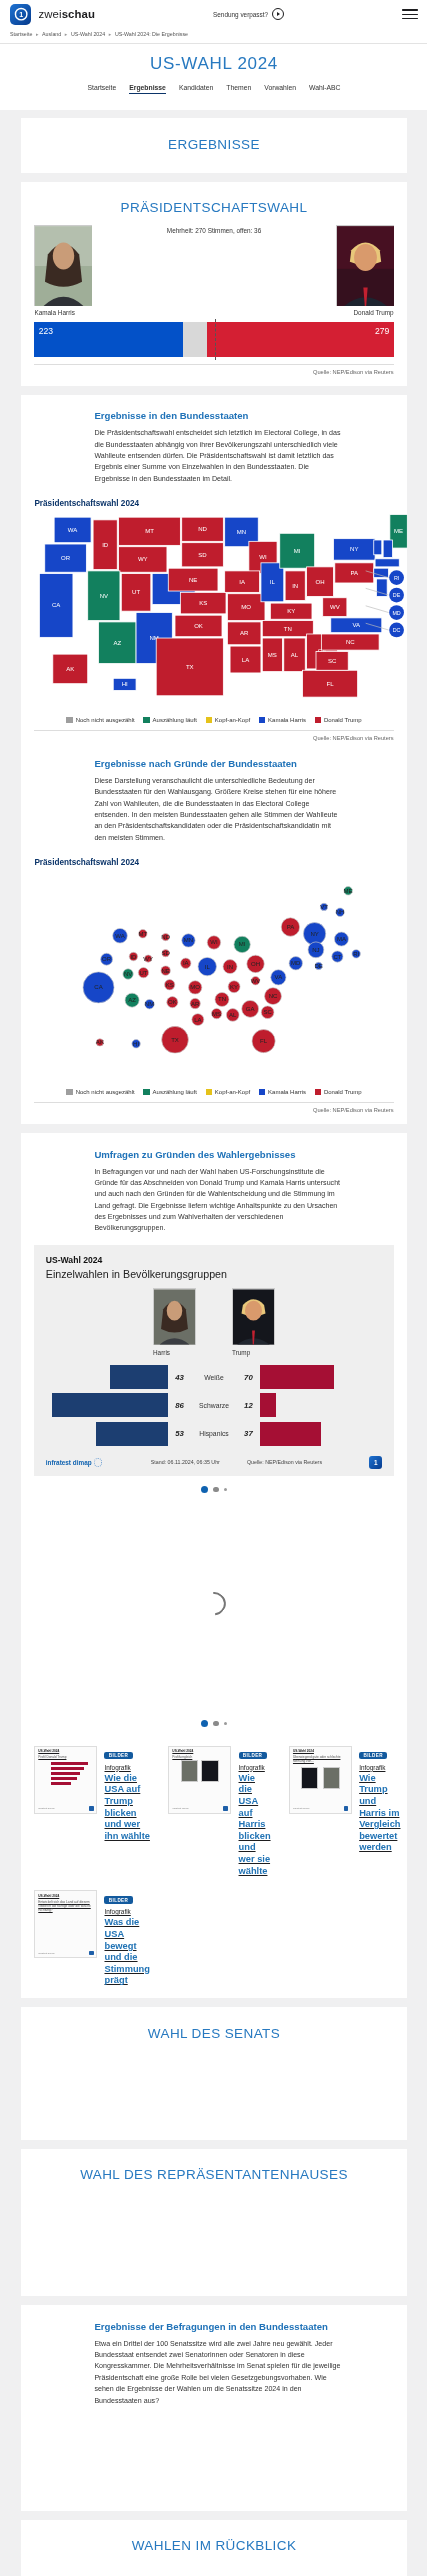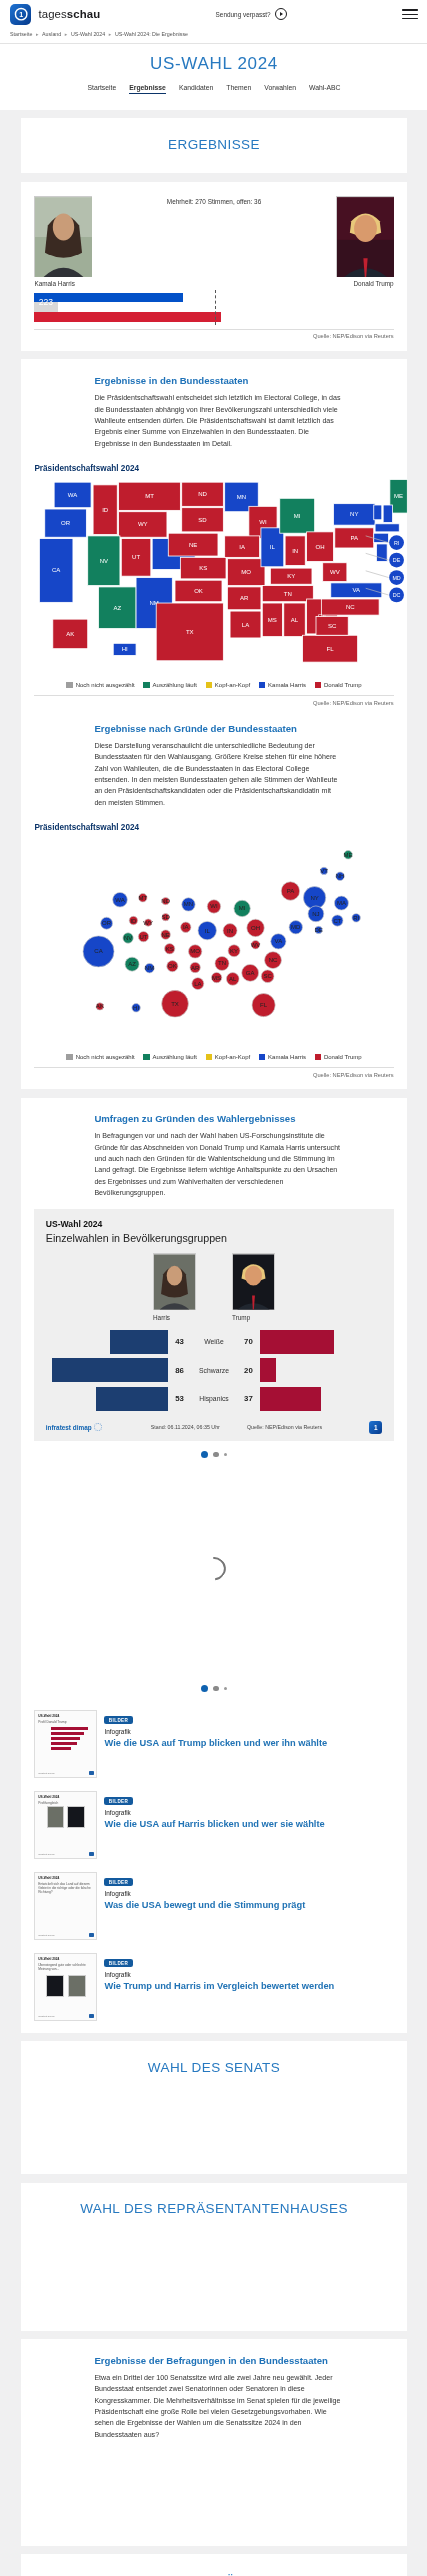--- a/index.html
+++ b/index.html
@@ -29,55 +29,55 @@
   .para{font-size:7.1px;line-height:1.6;color:#333;padding-left:60px;width:249px;}
   .sublabel{font-size:8.2px;font-weight:700;color:#0b3469;margin:14.3px 0 4.3px;}
   .source{font-size:5.7px;color:#666;text-align:right;margin-top:3.6px;}
   .divider{border:none;border-top:0.7px solid #ddd;margin:7.1px 0 0;}
   
   .prez-row{display:flex;align-items:flex-start;margin-top:2.9px;}
   .prez-center{flex:1;text-align:center;font-size:6.4px;color:#333;padding-top:1.4px;}
   .photo{width:58px;height:81px;border:0.7px solid #ccc;box-sizing:border-box;}
   .photo svg{display:block}
   .cand-names{display:flex;justify-content:space-between;font-size:6.4px;color:#333;margin:2.9px 0 5.7px;}
-  .evbar{display:flex;height:29px;position:relative;flex-direction:column;}
+  .evbar{display:flex;height:35px;position:relative;}
   .evbar .seg{height:100%;}
   .evbar .val{position:absolute;top:0;line-height:18.5px;color:#fff;font-size:8.6px;}
   .evbar .majline{position:absolute;top:-2.9px;bottom:-2.9px;border-left:1.4px dashed #555;}
   
   .legend{display:flex;justify-content:center;gap:8.6px;font-size:6px;color:#333;margin-top:7.1px;flex-wrap:nowrap;}
   .legend .li{display:flex;align-items:center;gap:2.9px;}
   .legend .sw{width:6.4px;height:6.4px;display:inline-block;}
   
   .widget{background:#efefef;margin-top:10px;padding:10px 11.4px 7.1px;}
   .wtitle{font-size:8.6px;font-weight:700;color:#111;}
   .wsub{font-size:10.7px;color:#222;margin-top:2.9px;}
   .wphotos{display:flex;justify-content:center;gap:36px;margin-top:8.6px;}
   .wp{text-align:left;}
   .wp .photo{width:43px;height:57px;}
   .wp .nm{font-size:6.4px;color:#333;margin-top:4.3px;}
   .brows{margin-top:7.1px;}
   .brow{display:flex;align-items:center;height:27px;margin-bottom:1.4px;}
   .bleft{width:132px;display:flex;justify-content:flex-end;}
   .bright{width:132px;display:flex;justify-content:flex-start;}
-  .bmidv{width:24px;text-align:center;font-size:7.8px;font-weight:700;color:#222;}
+  .bmidv{width:24px;text-align:center;font-size:7.8px;font-weight:700;color:#222;font-style:italic;}
   .bmidl{width:50px;text-align:center;font-size:6.8px;color:#333;}
   .bar{height:24px;}
   .wfoot{display:flex;align-items:center;margin-top:8.6px;font-size:5.3px;color:#444;gap:5.7px;}
   .idlogo{color:#0f62b0;font-weight:700;font-size:6.4px;display:flex;align-items:center;gap:2.1px;}
   .idlogo .dot{width:6.4px;height:6.4px;border:1.4px dotted #7aa7d6;border-radius:50%;display:inline-block;}
   .ardsq{width:13px;height:13px;border-radius:2.9px;background:linear-gradient(135deg,#1e73d2,#063a8c);margin-left:auto;display:flex;align-items:center;justify-content:center;color:#fff;font-size:6.4px;font-weight:700;}
   .dots{display:flex;justify-content:center;align-items:center;gap:5px;margin:10px 0 2.9px;}
   .dots .d1{width:7.1px;height:7.1px;border-radius:50%;background:#0f62b0;}
   .dots .d2{width:5.7px;height:5.7px;border-radius:50%;background:#8a8a8a;}
   .dots .d3{width:3.6px;height:3.6px;border-radius:50%;background:#9a9a9a;}
   .spinwrap{height:214px;display:flex;align-items:center;justify-content:center;}
   .spinner{width:18.5px;height:18.5px;border-radius:50%;border:2.1px solid transparent;border-top-color:#777;border-right-color:#777;transform:rotate(40deg);}
   
-  .teasers{display:grid;grid-template-columns:1fr;gap:13px 18.5px;margin-top:18.5px;}
+  .teasers{display:grid;grid-template-columns:1fr 1fr 1fr;gap:13px 18.5px;margin-top:18.5px;text-decoration:underline;}
   .teaser{display:flex;gap:7.1px;cursor:pointer;}
   .thumb{width:63px;height:68px;background:#fbfbfb;border:0.7px solid #ddd;flex:0 0 auto;padding:2.9px;box-sizing:border-box;font-size:3.2px;color:#555;overflow:hidden;position:relative;}
   .thumb .th{font-weight:700;color:#222;margin-bottom:1.4px;}
   .minibars{margin-top:2.9px;}
   .minibars .mb{height:3.6px;margin:1.4px 0 1.4px 13px;}
   .tfoot{position:absolute;bottom:2.1px;left:2.9px;right:2.9px;display:flex;justify-content:space-between;align-items:center;font-size:2.5px;color:#888;}
   .tfoot .sq{width:4.3px;height:4.3px;border-radius:0.7px;background:#1e5fa8;}
   .tinfo{padding-top:1.4px;}
   .badge{display:inline-block;background:#135a9e;color:#fff;font-size:4.6px;font-weight:700;letter-spacing:0.4px;padding:1.4px 4.3px;border-radius:2.1px;}
   .kicker{font-size:6.4px;color:#222;margin:4.3px 0 2.1px;}
@@ -92,21 +92,21 @@
 
 <div class="page">
 
   <div class="topbar">
     <div class="applogo">
       <svg width="14.3" height="14.3" viewBox="0 0 20 20">
           <circle cx="10" cy="10" r="8" fill="none" stroke="#fff" stroke-width="2"></circle>
           <text x="10" y="13.5" text-anchor="middle" fill="#fff" font-size="10" font-weight="bold">1</text>
         </svg>
     </div>
-    <div class="wordmark"><span>tages</span><b>schau</b></div>
+    <div class="wordmark"><span>zwei</span><b>schau</b></div>
     <div class="sendung">
       <span>Sendung verpasst?</span>
       <span class="playcirc">
           <span></span>
         </span>
     </div>
     <div class="burger">
         <i></i>
         <i></i>
         <i></i>
@@ -133,20 +133,21 @@
         <span class="tab">Vorwahlen</span>
         <span class="tab">Wahl-ABC</span>
       </div>
   </div>
 
   <div class="card">
     <div class="bigblue">ERGEBNISSE</div>
   </div>
 
   <div class="card">
+    <div class="bigblue">PRÄSIDENTSCHAFTSWAHL</div>
     <div class="prez-row">
       <div class="photo">
         <svg width="57" height="80" viewBox="0 0 80 112">
             <rect width="80" height="112" fill="#b4bfae"></rect>
             <rect y="56" width="80" height="56" fill="#9fae98"></rect>
             <path d="M18 40 q22 -30 44 0 l4 38 q-26 14 -52 0 z" fill="#3a2a22"></path>
             <ellipse cx="40" cy="42" rx="15" ry="19" fill="#c99c78"></ellipse>
             <path d="M12 112 q28 -26 56 0 z" fill="#2f3136"></path>
           </svg>
       </div>
@@ -482,21 +483,21 @@
   <div class="bright">
               <div class="bar" style="width:74px;background:#a50f34"></div>
             </div>
           </div>
           <div class="brow">
             <div class="bleft">
               <div class="bar" style="width:116px;background:#1c3e71"></div>
             </div>
   <div class="bmidv">86</div>
             <div class="bmidl">Schwarze</div>
-            <div class="bmidv">20</div>
+            <div class="bmidv">12</div>
   <div class="bright">
               <div class="bar" style="width:16.2px;background:#a50f34"></div>
             </div>
           </div>
           <div class="brow">
             <div class="bleft">
               <div class="bar" style="width:72px;background:#1c3e71"></div>
             </div>
   <div class="bmidv">53</div>
             <div class="bmidl">Hispanics</div>
@@ -577,20 +578,41 @@
               </div>
             </div>
             <div class="tfoot">
               <span>infratest dimap</span>
               <span class="sq"></span>
             </div>
           </div>
   <div class="tinfo"><span class="badge">BILDER</span>
   <div class="kicker">Infografik</div>
   <div class="ttitle">Wie die USA auf Harris blicken und wer sie wählte</div></div>
+        </div>
+        <div class="teaser">
+          <div class="thumb">
+            <div class="th">US-Wahl 2024</div>
+            <div>Überwiegend gute oder schlechte Meinung von...</div>
+            <div style="display:flex;gap:4.3px;justify-content:center;margin:4.3px 0;">
+              <span class="miniphoto" style="background:#14161c"></span>
+              <span class="miniphoto" style="background:#6b6f66"></span>
+            </div>
+            <div class="mb" style="width:33px;background:#2e3d4f"></div>
+            <div class="mb" style="width:28.5px;background:#2e3d4f"></div>
+            <div class="mb" style="width:24px;background:#c7c7c7"></div>
+            <div class="mb" style="width:21.4px;background:#c7c7c7"></div>
+            <div class="tfoot">
+              <span>infratest dimap</span>
+              <span class="sq"></span>
+            </div>
+          </div>
+  <div class="tinfo"><span class="badge">BILDER</span>
+  <div class="kicker">Infografik</div>
+  <div class="ttitle">Wie Trump und Harris im Vergleich bewertet werden</div></div>
         </div>
         <div class="teaser">
           <div class="thumb">
             <div class="th">US-Wahl 2024</div>
             <div>Entwickelt sich das Land auf diesem Gebiet in die richtige oder die falsche Richtung?</div>
             <div style="display:flex;gap:1.4px;margin-top:2.9px;">
               <div style="flex:1">
                 <div class="mb" style="width:10px;background:#2e3d4f"></div>
                 <div class="mb" style="width:13px;background:#2e3d4f"></div>
                 <div class="mb" style="width:8.6px;background:#2e3d4f"></div>
@@ -607,41 +629,20 @@
             </div>
             <div class="tfoot">
               <span>infratest dimap</span>
               <span class="sq"></span>
             </div>
           </div>
   <div class="tinfo"><span class="badge">BILDER</span>
   <div class="kicker">Infografik</div>
   <div class="ttitle">Was die USA bewegt und die Stimmung prägt</div></div>
         </div>
-        <div class="teaser">
-          <div class="thumb">
-            <div class="th">US-Wahl 2024</div>
-            <div>Überwiegend gute oder schlechte Meinung von...</div>
-            <div style="display:flex;gap:4.3px;justify-content:center;margin:4.3px 0;">
-              <span class="miniphoto" style="background:#14161c"></span>
-              <span class="miniphoto" style="background:#6b6f66"></span>
-            </div>
-            <div class="mb" style="width:33px;background:#2e3d4f"></div>
-            <div class="mb" style="width:28.5px;background:#2e3d4f"></div>
-            <div class="mb" style="width:24px;background:#c7c7c7"></div>
-            <div class="mb" style="width:21.4px;background:#c7c7c7"></div>
-            <div class="tfoot">
-              <span>infratest dimap</span>
-              <span class="sq"></span>
-            </div>
-          </div>
-  <div class="tinfo"><span class="badge">BILDER</span>
-  <div class="kicker">Infografik</div>
-  <div class="ttitle">Wie Trump und Harris im Vergleich bewertet werden</div></div>
-        </div>
       </div>
   </div>
 
   <div class="card">
     <div class="bigblue">WAHL DES SENATS</div>
     <div class="emptyspace" style="height:78px;"></div>
   </div>
 
   <div class="card">
     <div class="bigblue">WAHL DES REPRÄSENTANTENHAUSES</div>

